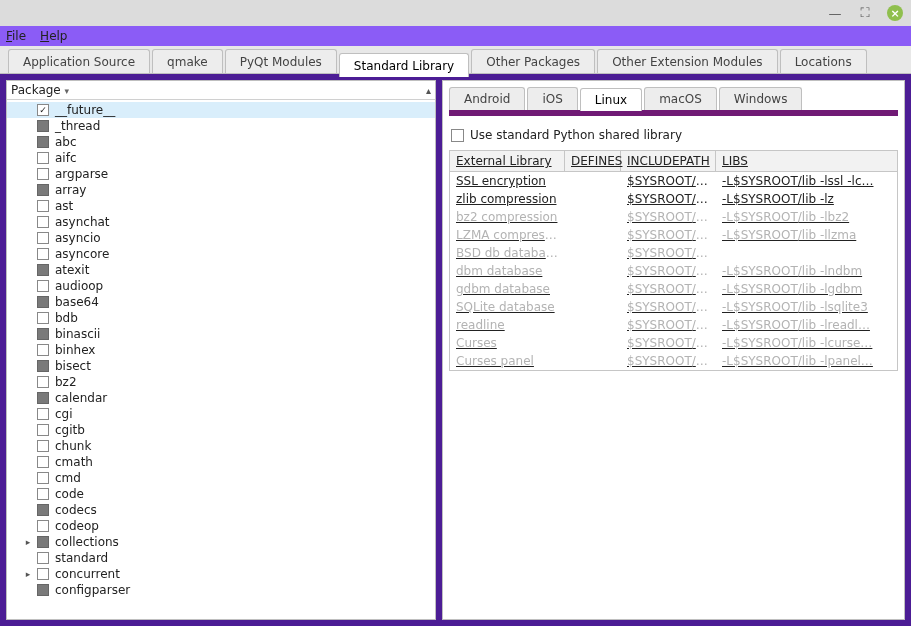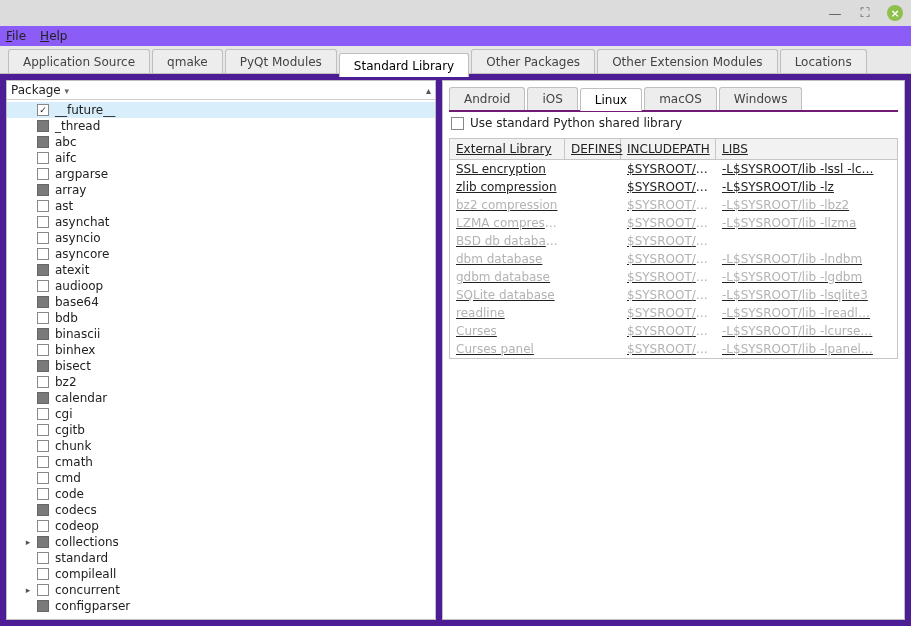--- a/index.html
+++ b/index.html
@@ -30,21 +30,21 @@
 
 .pkgbody { flex: 1; overflow-y: auto; padding: 2px 0; }
 .pkgrow { display: flex; align-items: center; height: 16px; padding-left: 16px; gap: 4px; cursor: default; }
 .pkgrow.selected { background: #d9eefb; }
 .expander { width: 10px; font-size: 9px; color: #555; display: inline-block; text-align: center; }
 .noexpander { width: 10px; display: inline-block; }
 .chk { width: 12px; height: 12px; border: 1px solid #888; background: #fff; display: inline-flex; align-items: center; justify-content: center; font-size: 9px; line-height: 1; flex-shrink: 0; }
 .chk.partial { background: #7a7a7a; border-color: #666; }
 .pkgname { padding-left: 2px; }
 
-.subtabbar { display: flex; border-bottom: 2px solid #701a75; }
+.subtabbar { display: flex; border-bottom: 6px solid #701a75; margin-bottom: 8px; }
 .subtabbar .tab { padding: 4px 14px; border: 1px solid #bfbfbf; border-bottom: none; background: #ededed; margin-right: 2px; border-top-left-radius: 3px; border-top-right-radius: 3px; color: #444; cursor: default; position: relative; }
 .subtabbar .tab.active { background: #fff; color: #000; top: 1px; }
 
 .optrow { display: flex; align-items: center; gap: 6px; margin: 4px 2px 8px; }
 .optrow .chk { width: 13px; height: 13px; }
 
 .table { border: 1px solid #c6c6c6; text-decoration: underline; }
 .thead { display: flex; background: #f2f2f2; border-bottom: 1px solid #c6c6c6; }
 .th { padding: 3px 6px; border-right: 1px solid #c6c6c6; color: #222; font-weight: normal; }
 .th:last-child { border-right: none; }
@@ -226,25 +226,20 @@
           <span class="expander">▸</span>
           <span class="chk partial"></span>
           <span class="pkgname">collections</span>
         </div>
         <div class="pkgrow">
           <span class="noexpander"></span>
           <span class="chk"></span>
           <span class="pkgname">standard</span>
         </div>
         <div class="pkgrow">
-          <span class="noexpander"></span>
-          <span class="chk"></span>
-          <span class="pkgname">compileall</span>
-        </div>
-        <div class="pkgrow">
           <span class="expander">▸</span>
           <span class="chk"></span>
           <span class="pkgname">concurrent</span>
         </div>
         <div class="pkgrow">
           <span class="noexpander"></span>
           <span class="chk partial"></span>
           <span class="pkgname">configparser</span>
         </div>
       </div>

